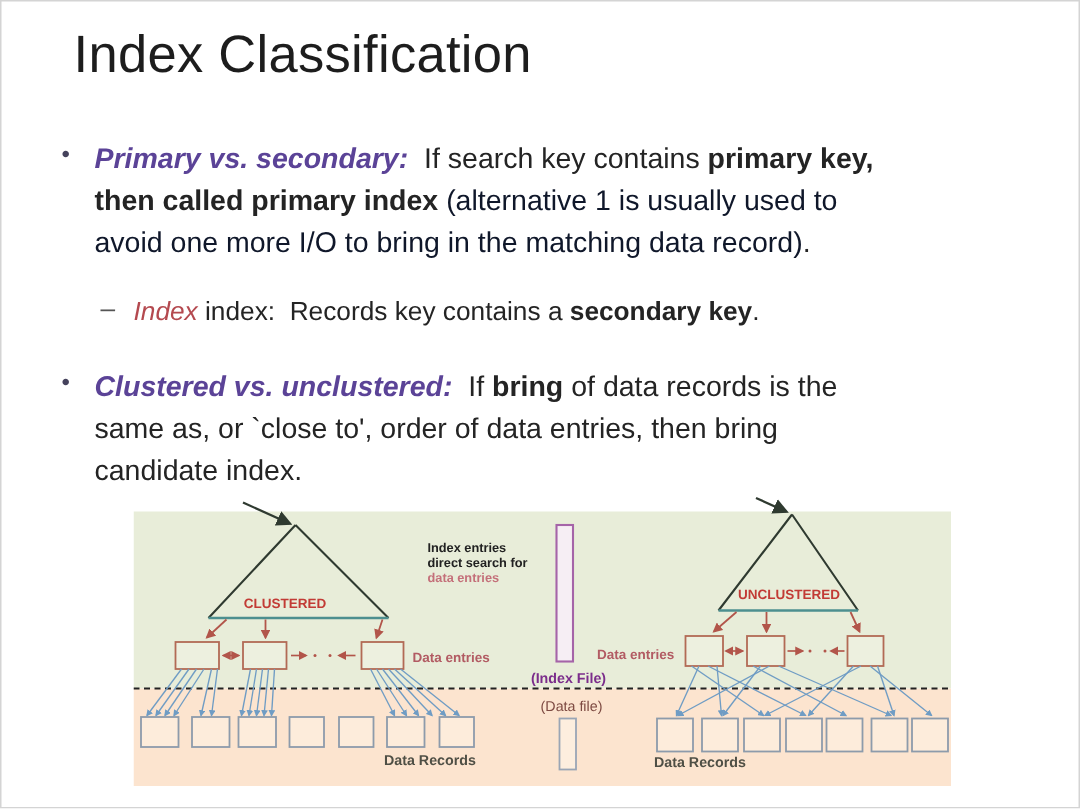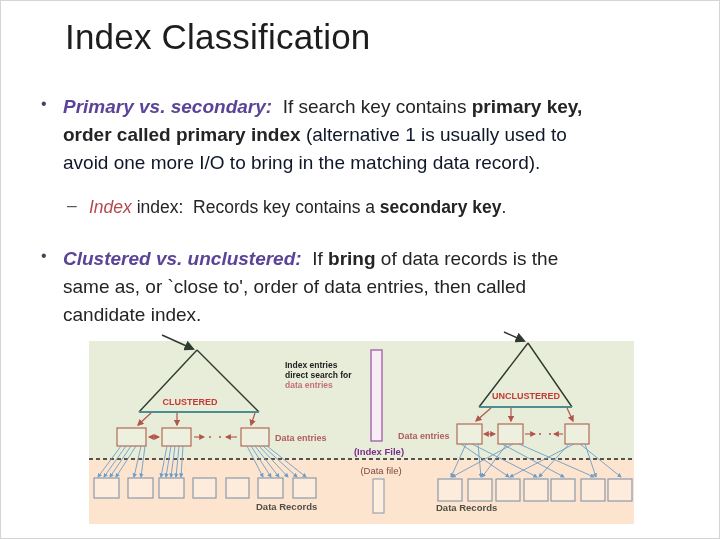--- a/index.html
+++ b/index.html
@@ -2,21 +2,21 @@
 <html><head>
 <meta charset="utf-8">
 <style>
   html,body{margin:0;padding:0;background:#fff;}
   .slide{
     position:relative;width:720px;height:539px;background:#ffffff;
     font-family:"Liberation Sans",sans-serif;
     border:1px solid #d4d4d4;box-sizing:border-box;overflow:hidden;
   }
   .title{
-    position:absolute;left:64px;top:16px;margin:0;
+    position:absolute;left:48px;top:16px;margin:0;
     font-size:35px;font-weight:normal;color:#1d1d1d;letter-spacing:0.2px;
   }
   .bullet{position:absolute;left:38px;font-size:19px;color:#242424;}
   .b1{top:92px;}
   .bsub{top:194px;left:66px;font-size:17.5px;}
   .b2{top:244px;}
   .bdot{position:absolute;left:2px;top:2px;font-size:16px;color:#45425c;}
   .bdash{position:absolute;left:0;top:0;color:#555;}
   .bline{margin-left:24px;line-height:28px;white-space:pre-wrap;}
   .bsub .bline{margin-left:22px;line-height:24px;}
@@ -30,33 +30,33 @@
 </head>
 <body>
 
 <div class="slide">
 
   <h1 class="title">Index Classification</h1>
 
   <div class="bullet b1">
     <span class="bdot">•</span>
     <div class="bline"><span class="purple">Primary vs. secondary</span><span class="purple">:</span><span>  If search key contains </span><span class="bold">primary key,</span></div>
-    <div class="bline"><span class="bold">order called primary index </span><span class="gray">(alternative 1 is usually used to</span></div>
+    <div class="bline"><span class="bold">then called primary index </span><span class="gray">(alternative 1 is usually used to</span></div>
     <div class="bline"><span class="gray">avoid one more I/O to bring in the matching data record)</span><span>.</span></div>
   </div>
 
   <div class="bullet bsub">
     <span class="bdash">–</span>
     <div class="bline"><span class="redit">Index</span><span> index:  Records key contains a </span><span class="bold">secondary key</span><span>.</span></div>
   </div>
 
   <div class="bullet b2">
     <span class="bdot">•</span>
     <div class="bline"><span class="purple">Clustered vs. unclustered</span><span class="purple">:</span><span>  If </span><span class="bold">bring</span><span> of data records is the</span></div>
-    <div class="bline">same as, or `close to', order of data entries, then called</div>
+    <div class="bline">same as, or `close to', order of data entries, then bring</div>
     <div class="bline">candidate index.</div>
   </div>
 
   <svg class="diagram" width="545" height="195" viewBox="0 -12 545 195">
     <defs>
       <marker id="ah-dark" viewBox="0 0 10 10" refX="8" refY="5" markerWidth="7" markerHeight="7" orient="auto-start-reverse">
         <path d="M0,0L10,5L0,10z" fill="#2f3a30"></path>
       </marker>
       <marker id="ah-red" viewBox="0 0 10 10" refX="8" refY="5" markerWidth="5.5" markerHeight="5.5" orient="auto-start-reverse">
         <path d="M0,0L10,5L0,10z" fill="#b2554a"></path>

